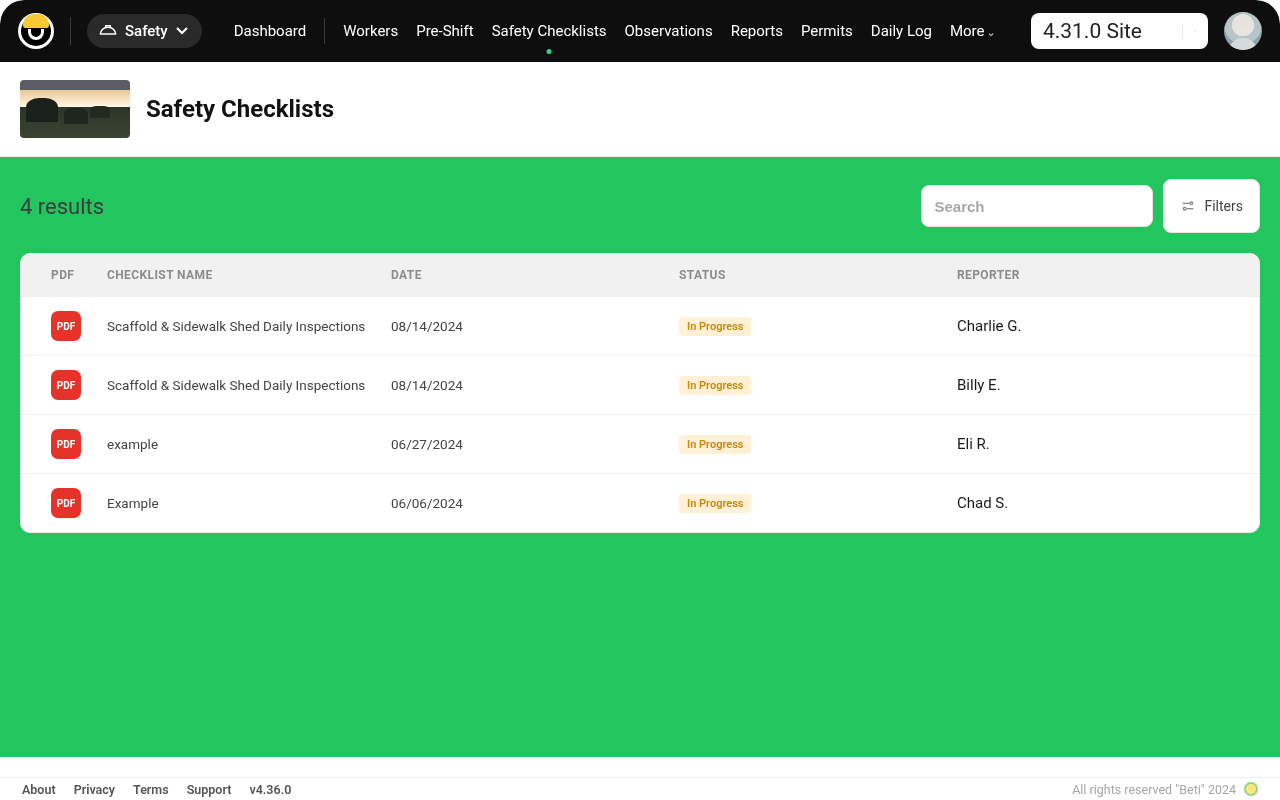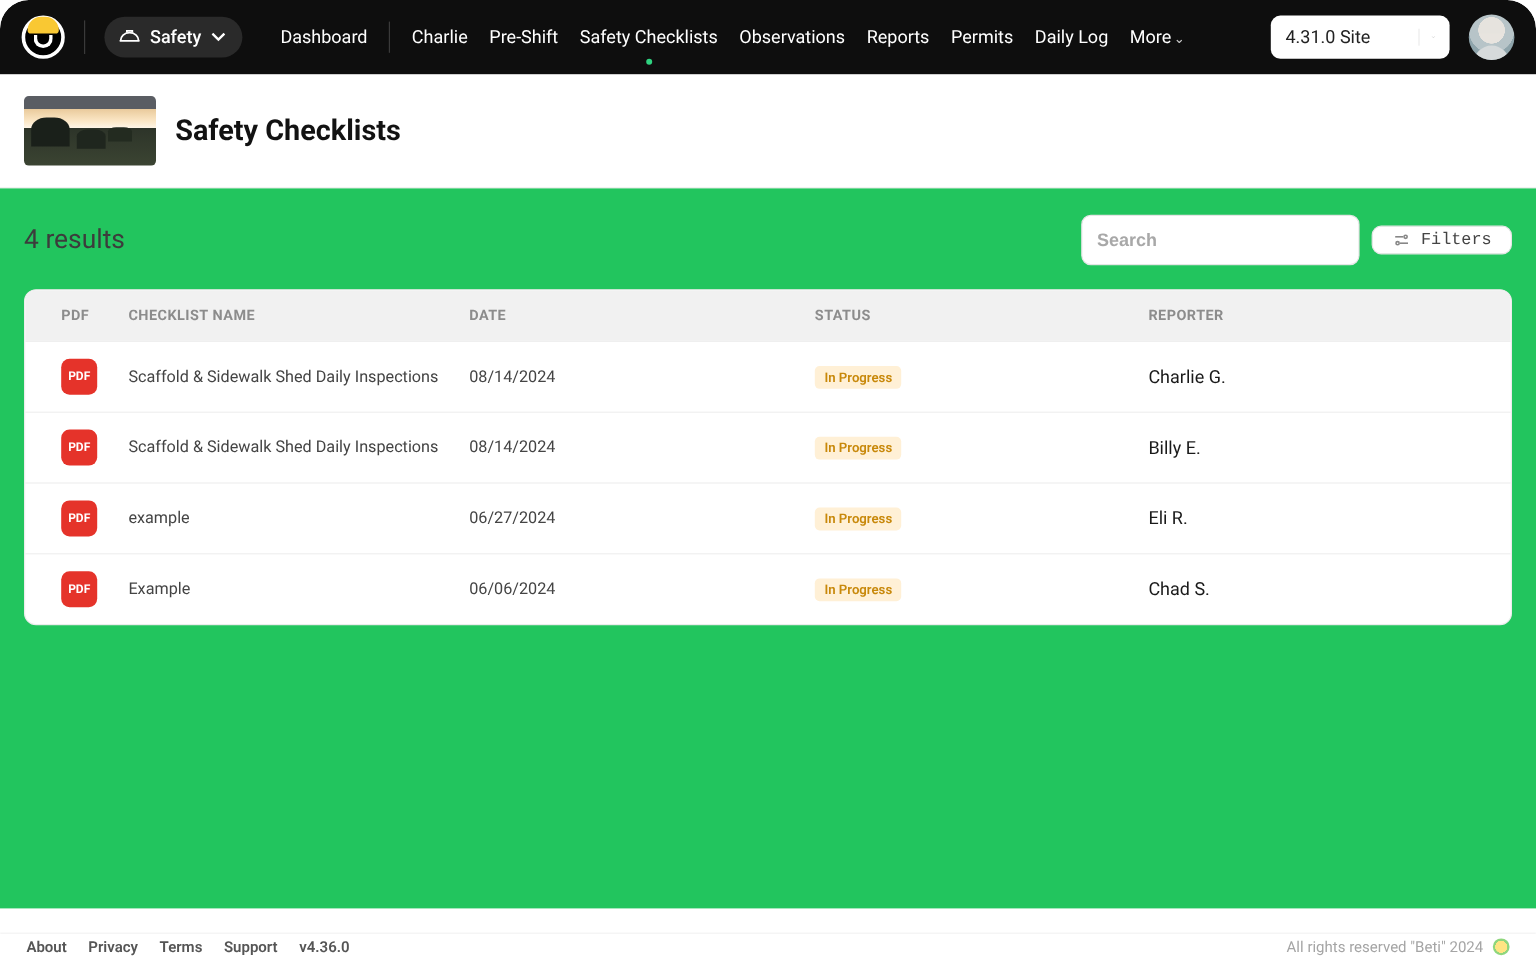--- a/index.html
+++ b/index.html
@@ -119,21 +119,21 @@
 .nav-spacer { flex: 1; }
 .site-select {
   background: #fff;
   color: #222;
   border-radius: 8px;
   padding: 12px 12px;
   height: 36px;
   display: flex;
   align-items: center;
   gap: 40px;
-  font-size: 15px;
+  font-size: 21px;
   cursor: pointer;
 }
 .site-select .sel-caret {
   width: 14px;
   height: 14px;
   opacity: .5;
   border-left: 1px solid #d6d6d6;
   padding-left: 10px;
   display: flex;
   align-items: center;
@@ -233,30 +233,29 @@
   flex: 1;
   color: #333;
   font-weight: bold;
 }
 .search-box input::placeholder { color: #a8a8a8; }
 .search-icon { width: 18px; height: 18px; opacity: .45; }
 .filters-btn {
   background: #fff;
   border: 1px solid #e5e5e5;
   border-radius: 8px;
-  height: 24px;
+  height: 54px;
   padding: 0 16px;
   margin-left: 10px;
   display: flex;
   align-items: center;
   gap: 8px;
   font-size: 14px;
   color: #444;
   cursor: pointer;
-  font-family: Liberation Mono, monospace;
 }
 .filters-icon { width:16px; height:16px; opacity:.7; }
 
 
 .table-wrap {
   background: #fff;
   border: 1px solid #ececec;
   border-radius: 10px;
   overflow: hidden;
 }
@@ -342,21 +341,21 @@
         <path d="M9 4V2h6v2"></path>
     </svg>
     <span class="label">Safety</span>
     <svg class="chev" viewBox="0 0 12 8" fill="none" stroke="#fff" stroke-width="2">
         <path d="M1 1l5 5 5-5"></path>
       </svg>
   </div>
 
   <div class="navlinks">
     <div class="navlink sep">Dashboard</div>
-    <div class="navlink">Charlie</div>
+    <div class="navlink">Workers</div>
     <div class="navlink">Pre-Shift</div>
     <div class="navlink active-dot">Safety Checklists</div>
     <div class="navlink">Observations</div>
     <div class="navlink">Reports</div>
     <div class="navlink">Permits</div>
     <div class="navlink">Daily Log</div>
     <div class="navlink more"><span>More</span><span class="caret">⌄</span></div>
   </div>
 
   <div class="nav-spacer"></div>

